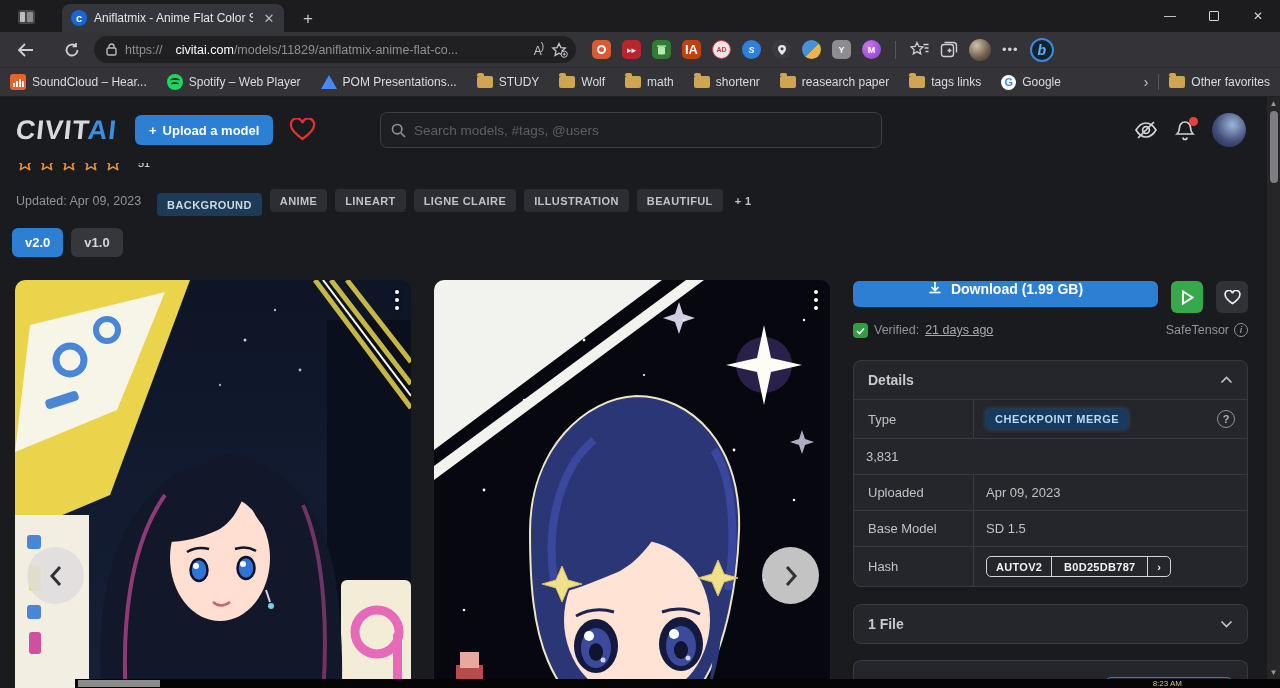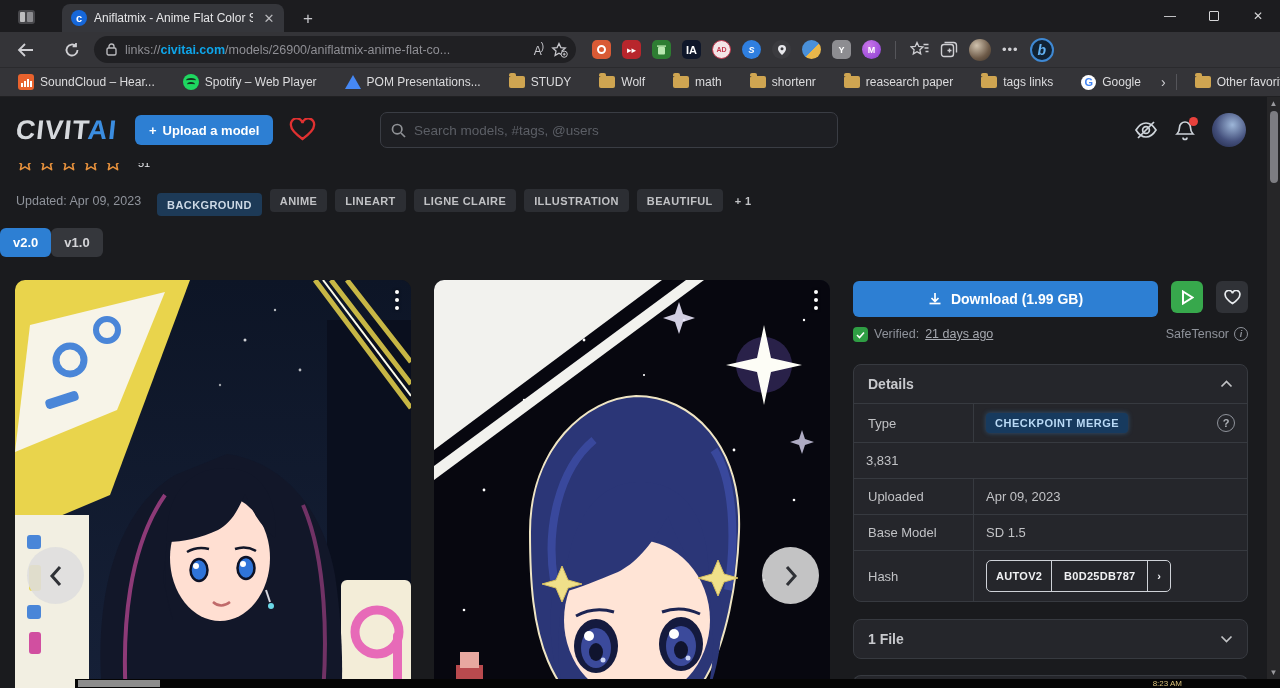--- a/index.html
+++ b/index.html
@@ -21,97 +21,97 @@
   .tab-close { color:#b9b9bd; font-size:13px; width:18px; height:18px; border-radius:4px; display:flex; align-items:center; justify-content:center; }
   .newtab { position:absolute; left:296px; top:8px; color:#c9c9cd; font-size:17px; width:24px; height:22px; display:flex; align-items:center; justify-content:center; }
   .wincontrols { position:absolute; right:0; top:0; height:32px; display:flex; }
   .winbtn { width:44px; height:32px; display:flex; align-items:center; justify-content:center; color:#d6d6d8; font-size:12px; }
   .winbtn .sq { width:10px; height:10px; border:1px solid #d6d6d8; border-radius:1px; display:block; }
 
   .toolbar { height:36px; background:#343438; display:flex; align-items:center; border-bottom:1px solid #2a2a2d; position:relative; }
   .navic { width:28px; height:26px; display:flex; align-items:center; justify-content:center; color:#cfcfd3; }
   .addr { margin-left:8px; width:482px; height:27px; background:#202023; border-radius:14px; display:flex; align-items:center; padding:0 8px 0 12px; gap:8px; }
   .addr .url { flex:1; font-size:12.5px; color:#8f8f95; white-space:nowrap; overflow:hidden; }
-  .addr .url b { color:#0ea5e9; font-weight:bold; }
+  .addr .url b { color:#ffffff; font-weight:normal;margin-left:13px; }
   .ra { color:#c6c6cb; font-size:12px; letter-spacing:-1px; }
   .extrow { display:flex; align-items:center; gap:11px; margin-left:16px; }
   .ext { width:19px; height:19px; border-radius:5px; display:flex; align-items:center; justify-content:center; font-size:9px; font-weight:bold; color:#fff; }
   .ext.circ { border-radius:50%; }
   .tsep { width:1px; height:18px; background:#55555a; margin:0 3px; }
   .prof-ava { width:22px; height:22px; border-radius:50%; background:radial-gradient(circle at 35% 30%,#cfc2ae,#6e5b49 60%,#3c3128); }
   .bingb { width:24px; height:24px; border-radius:50%; border:2px solid #3f89d4; background:#123; color:#64b2f2; font-weight:bold; font-size:14px; display:flex; align-items:center; justify-content:center; font-style:italic; }
 
   .bookbar { height:29px; background:#343438; display:flex; align-items:center; padding:0 10px; gap:20px; border-bottom:1px solid #202022; }
-  .bm { display:flex; align-items:center; gap:6px; color:#dcdcde; font-size:12px; white-space:nowrap;margin-left:8px; }
+  .bm { display:flex; align-items:center; gap:6px; color:#dcdcde; font-size:12px; white-space:nowrap; }
   .folder { width:16px; height:12px; background:#cfa551; border-radius:2px; position:relative; }
   .folder:before { content:""; position:absolute; top:-3px; left:0; width:7px; height:3px; background:#cfa551; border-radius:2px 2px 0 0; }
   .sc-ic { width:16px; height:16px; border-radius:3px; background:#e8622d; display:flex; align-items:flex-end; justify-content:center; gap:1px; padding-bottom:3px; }
   .sc-ic i { width:2px; background:#fff; display:block; }
   .sp-ic { width:16px; height:16px; border-radius:50%; background:#1ed760; position:relative; }
   .sp-ic:before { content:""; position:absolute; left:3px; top:4px; width:10px; height:3px; border-top:2px solid #14351f; border-radius:50%; }
   .sp-ic:after { content:""; position:absolute; left:4px; top:8px; width:8px; height:3px; border-top:2px solid #14351f; border-radius:50%; }
   .gd-ic { width:0; height:0; border-left:8px solid transparent; border-right:8px solid transparent; border-bottom:14px solid #4688f4; position:relative; }
   .gg-ic { width:15px; height:15px; border-radius:50%; background:#fff; color:#4285f4; font-size:11px; font-weight:bold; display:flex; align-items:center; justify-content:center; }
   .bm-more { margin-left:auto; color:#cfcfd3; font-size:14px; display:flex; align-items:center; gap:10px; }
   .bm-sep { width:1px; height:16px; background:#55555a; }
 
   
   .page { position:relative; width:1280px; height:591px; background:#1a1b1e; overflow:hidden; }
   .sitehead { position:absolute; top:0; left:0; right:0; height:66px; background:#1a1b1e; z-index:5; display:flex; align-items:center; }
   .logo { margin-left:16px; font-size:27px; font-weight:900; letter-spacing:1px; transform:skewX(-6deg); }
   .logo .lg1 { color:#d6d9dd; } .logo .lg2 { color:#3b8de0; }
   .upload-btn { margin-left:18px; height:30px; background:#2d7fd3; border:none; border-radius:6px; color:#fff; font-size:13px; font-weight:600; padding:0 14px; display:flex; align-items:center; gap:6px; }
   .heart-outline { margin-left:16px; }
-  .searchbox { position:absolute; left:380px; width:458px; height:36px; background:#1e1f23; border:1px solid #3a3d44; border-radius:7px; display:flex; align-items:center; padding:0 10px; gap:8px; }
+  .searchbox { position:absolute; left:380px; width:502px; height:36px; background:#1e1f23; border:1px solid #3a3d44; border-radius:7px; display:flex; align-items:center; padding:0 10px; gap:8px; }
   .searchbox input { background:transparent; border:none; outline:none; color:#c8c9cd; font-size:13.5px; flex:1; font-family:inherit; }
   .searchbox input::placeholder { color:#5c5f66; }
   .headicons { position:absolute; right:34px; display:flex; align-items:center; gap:17px; }
   .bellwrap { position:relative; }
   .reddot { position:absolute; top:-3px; right:-3px; width:9px; height:9px; border-radius:50%; background:#e8413c; }
   .site-ava { width:34px; height:34px; border-radius:50%; background:radial-gradient(circle at 60% 35%,#9db6d8,#44507c 55%,#1c2340); }
 
   .rating-row { position:absolute; left:16px; top:57px; display:flex; align-items:center; gap:4px; z-index:1; }
   .rating-row .cnt { color:#e8e9ec; font-size:11px; font-weight:normal; margin-left:8px; }
 
   .meta-row { position:absolute; left:16px; top:88px; display:flex; align-items:center; gap:8px; }
   .updated { color:#8f939b; font-size:12.5px; margin-right:8px; }
   .chip { height:23px; padding:0 10px; border-radius:4px; background:#2c2e33; color:#c1c2c5; font-size:11px; font-weight:bold; letter-spacing:.4px; display:flex; align-items:center; }
   .chip.cat { background:#1d3a57; color:#cdd9e5;margin-top:8px; }
   .chip.more { background:transparent; padding:0 4px; }
 
-  .ver-row { position:absolute; left:0; top:131px; display:flex; }
+  .ver-row { position:absolute; left:12px; top:131px; display:flex; gap:8px; }
   .verchip { height:29px; padding:0 13px; border-radius:6px; font-size:13px; font-weight:bold; display:flex; align-items:center; background:#35373c; color:#d4d5d8; }
   .verchip.active { background:#2d7fd3; color:#fff; }
 
   .cards { position:absolute; left:15px; top:183px; display:flex; gap:23px; }
   .imgcard { width:396px; height:470px; border-radius:10px; overflow:hidden; position:relative; background:#0c1120; }
   .dots3 { position:absolute; top:10px; right:12px; display:flex; flex-direction:column; gap:4px; z-index:3; }
   .dots3 i { width:4px; height:4px; border-radius:50%; background:#fff; box-shadow:0 0 3px rgba(0,0,0,.7); }
   .navcirc { position:absolute; top:267px; width:57px; height:57px; border-radius:50%; background:rgba(222,222,222,.88); display:flex; align-items:center; justify-content:center; z-index:3; }
   .navcirc svg { stroke:#2f3136; }
 
   .rightcol { position:absolute; left:853px; top:184px; width:395px; }
   .dlrow { display:flex; gap:13px; }
-  .dlbtn { flex:1; height:36px; background:#2d7fd3; border:none; border-radius:6px; color:#fff; font-size:14px; font-weight:600; display:flex; align-items:center; justify-content:center; gap:9px; }
+  .dlbtn { flex:1; height:26px; background:#2d7fd3; border:none; border-radius:6px; color:#fff; font-size:14px; font-weight:600; display:flex; align-items:flex-start; justify-content:center; gap:9px; }
   .playbtn { width:32px; height:32px; border-radius:6px; background:#37a84c; border:none; display:flex; align-items:center; justify-content:center; }
   .heartbtn { width:32px; height:32px; border-radius:6px; background:#303237; border:none; display:flex; align-items:center; justify-content:center; }
   .verifrow { margin-top:10px; display:flex; align-items:flex-start; font-size:12.5px; color:#8f939b; gap:6px; }
   .shield { width:15px; height:15px; border-radius:4px; background:#2f9e44; display:flex; align-items:center; justify-content:center; flex:none; }
   .vlink { color:#a6a9b0; text-decoration:underline; }
   .fmt { margin-left:auto; display:flex; align-items:center; gap:5px; }
   .infoc { width:14px; height:14px; border-radius:50%; border:1px solid #8f939b; font-size:9px; display:flex; align-items:center; justify-content:center; color:#8f939b; font-style:italic; font-weight:bold; }
 
   .panel { margin-top:22px; background:#25262b; border:1px solid #373a40; border-radius:8px; overflow:hidden; }
   .panel-head { height:38px; display:flex; align-items:center; justify-content:space-between; padding:0 14px; color:#c8c9cd; font-size:14px; font-weight:600; }
   .drow { display:flex; border-top:1px solid #373a40; min-height:36px; align-items:stretch; }
   .dlabel { width:120px; flex:none; padding:9px 14px; color:#c1c2c5; font-size:13px; border-right:1px solid #373a40; display:flex; align-items:center; }
   .dval { flex:1; padding:9px 12px; color:#c1c2c5; font-size:13px; display:flex; align-items:center; }
   .badge { background:#173a5e; color:#b9d9f5; font-size:11px; font-weight:bold; letter-spacing:.5px; padding:4px 9px; border-radius:4px; box-shadow:0 0 5px rgba(64,140,210,.45); }
   .qmark { margin-left:auto; width:18px; height:18px; border-radius:50%; border:1.5px solid #8f939b; color:#aeb1b7; font-size:11px; font-weight:bold; display:flex; align-items:center; justify-content:center; }
-  .hashpill { display:inline-flex; border:1px solid #cfd2d8; border-radius:5px; overflow:hidden; height:32px; align-items:stretch; }
+  .hashpill { display:inline-flex; border:1px solid #cfd2d8; border-radius:5px; overflow:hidden; height:21px; align-items:stretch; }
   .hseg { display:flex; align-items:center; padding:0 9px; color:#f0f1f3; font-size:11px; font-weight:bold; letter-spacing:.3px; }
   .hseg + .hseg { border-left:1px solid #cfd2d8; }
   .filepanel { margin-top:17px; }
   .reviews { margin-top:16px; border-radius:8px 8px 0 0; border-bottom:none; height:40px; }
   .reviews .panel-head { color:#b6b8bd; font-size:15px; height:46px; align-items:flex-start; padding-top:16px; }
   .addrev { border:1px solid #2d7fd3; background:transparent; border-radius:6px; width:128px; height:30px; }
 
   
   .scrollbar { position:absolute; right:0; top:0; bottom:0; width:13px; background:#262628; z-index:8; }
   .sb-arrow { position:absolute; left:0; width:13px; height:13px; display:flex; align-items:center; justify-content:center; color:#9a9a9e; font-size:8px; }
@@ -154,40 +154,40 @@
   <div class="navic" style="margin-left:18px">
     <svg width="16" height="16" viewBox="0 0 16 16" fill="none" stroke="#cfcfd3" stroke-width="1.8">
         <path d="M13.5 8 a5.5 5.5 0 1 1 -1.6 -3.9 M12 1 v3.4 h-3.4"></path>
       </svg>
   </div>
   <div class="addr">
     <svg width="11" height="13" viewBox="0 0 11 13">
         <rect x="1" y="5" width="9" height="7" rx="1.5" fill="none" stroke="#b9b9bd" stroke-width="1.4"></rect>
         <path d="M3 5 V3.5 a2.5 2.5 0 0 1 5 0 V5" fill="none" stroke="#b9b9bd" stroke-width="1.4"></path>
       </svg>
-    <span class="url"><span>links://</span><b>civitai.com</b><span>/models/26900/aniflatmix-anime-flat-co...</span></span>
+    <span class="url"><span>https://</span><b>civitai.com</b><span>/models/11829/aniflatmix-anime-flat-co...</span></span>
     <span class="ra">A<sup>)</sup></span>
     <svg width="17" height="16" viewBox="0 0 17 16">
         <path d="M8 1.5 L9.9 5.6 14.3 6.1 11 9.1 11.9 13.4 8 11.2 4.1 13.4 5 9.1 1.7 6.1 6.1 5.6 Z" fill="none" stroke="#c6c6cb" stroke-width="1.3"></path>
         <circle cx="13.2" cy="12.2" r="3.1" fill="#202023" stroke="#c6c6cb" stroke-width="1"></circle>
         <path d="M13.2 10.8 v2.8 M11.8 12.2 h2.8" stroke="#c6c6cb" stroke-width="1"></path>
       </svg>
   </div>
   <div class="extrow">
     <span class="ext" style="background:#d95a35">
         <span style="width:9px;height:9px;border:2px solid #fff;border-radius:50%"></span>
       </span>
     <span class="ext" style="background:#b8262c">▸▸</span>
     <span class="ext" style="background:#2e7d32">
         <svg width="9" height="11" viewBox="0 0 9 11">
           <rect x="1" y="3" width="7" height="7.4" rx="1" fill="#b9e8b0"></rect>
           <rect x="0" y="1.4" width="9" height="1.4" fill="#b9e8b0"></rect>
         </svg>
       </span>
-    <span class="ext" style="background:#0f172a;font-size:11px">IA</span>
+    <span class="ext" style="background:#c2410c;font-size:13px">IA</span>
     <span class="ext circ" style="background:#f4e4e6;color:#c4384e;font-size:7px;border:1px solid #c4384e">AD</span>
     <span class="ext circ" style="background:#2f7fe0;font-style:italic">S</span>
     <span class="ext circ" style="background:#3b3b3f">
         <svg width="8" height="10" viewBox="0 0 8 10">
           <path d="M4 0 a4 4 0 0 1 4 4 c0 2.6-4 6-4 6 S0 6.6 0 4 a4 4 0 0 1 4-4 Z" fill="#e8e8ec"></path>
           <circle cx="4" cy="3.8" r="1.5" fill="#3b3b3f"></circle>
         </svg>
       </span>
     <span class="ext circ" style="background:linear-gradient(135deg,#4a90d9 55%,#e8b64a 55%)"></span>
     <span class="ext" style="background:#8d8d91">Y</span>

